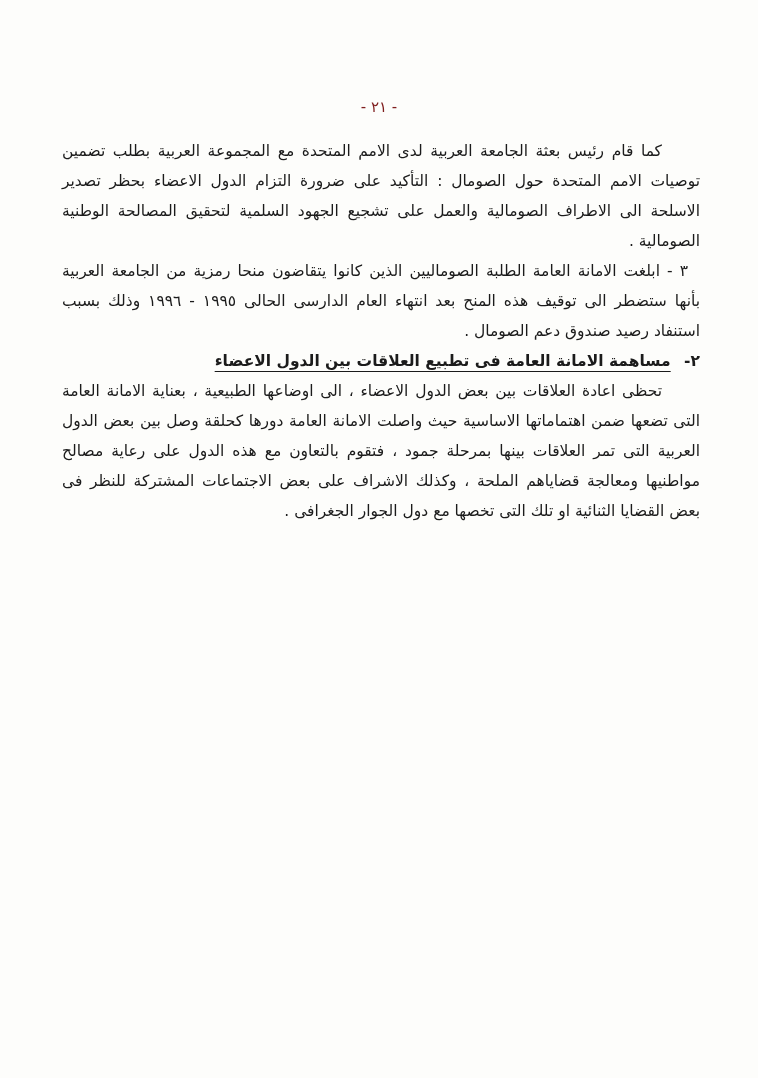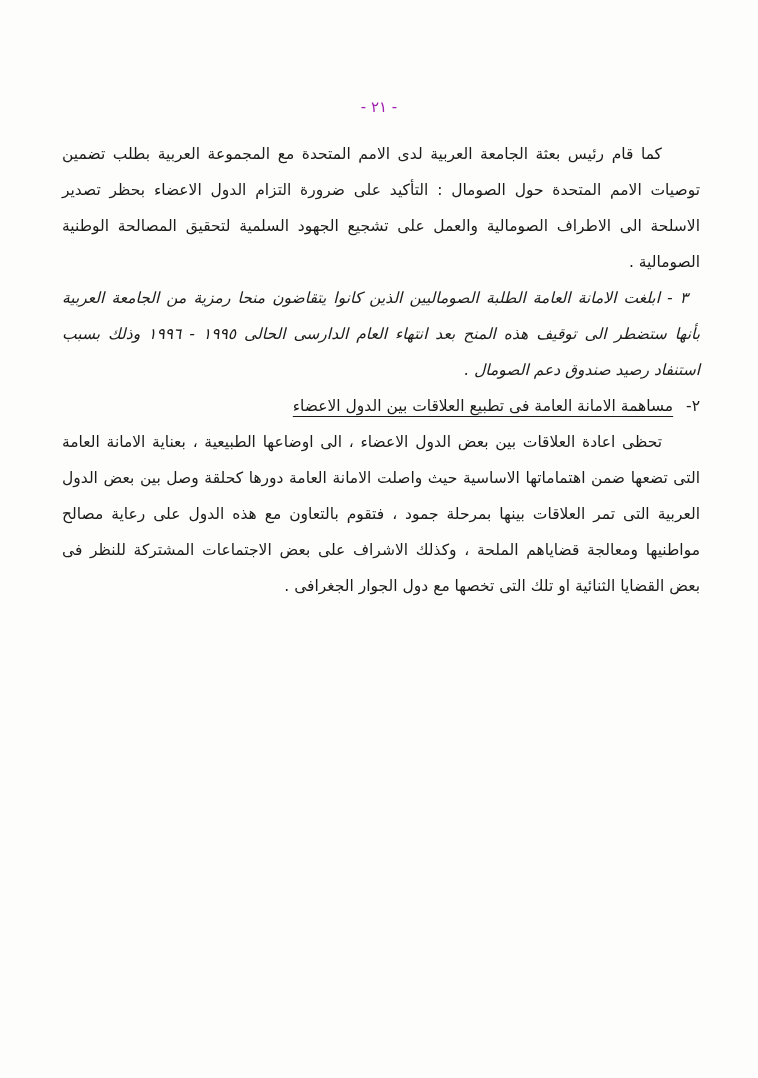--- a/index.html
+++ b/index.html
@@ -16,41 +16,40 @@
     color: #1c1c1c;
     font-family: "DejaVu Sans", sans-serif;
     direction: rtl;
     overflow: hidden;
   }
   .page-number {
     padding-top: 98px;
     text-align: center;
     font-size: 15px;
     letter-spacing: 2px;
-    color: #a21caf;
+    color: #7f1d1d;
   }
   .content {
     margin: 20px 58px 12px 62px; 
     font-size: 15.5px;
-    line-height: 36px;
+    line-height: 30px;
     text-align: justify;
     color: #1b1b1b;
   }
   .content p {
     margin: 0;
   }
   .indent {
     text-indent: 38px; 
   }
   .num-item {
     text-indent: 12px;
-    font-style: italic;
   }
   .heading {
-    font-weight: normal;
+    font-weight: bold;
   }
   .heading .heading-num {
     padding-left: 8px;
   }
   .heading .heading-text {
     text-decoration: underline;
     text-underline-offset: 5px;
   }
 </style>
 </head>

